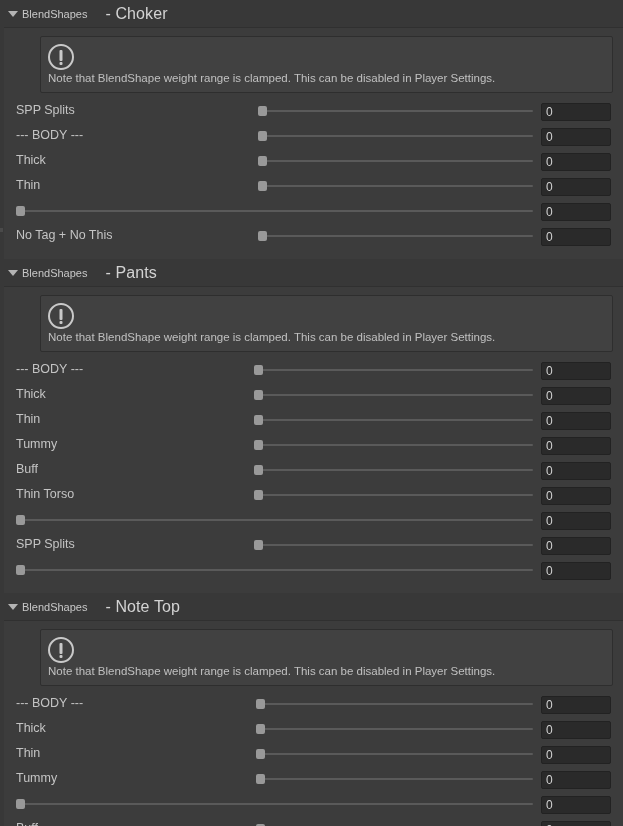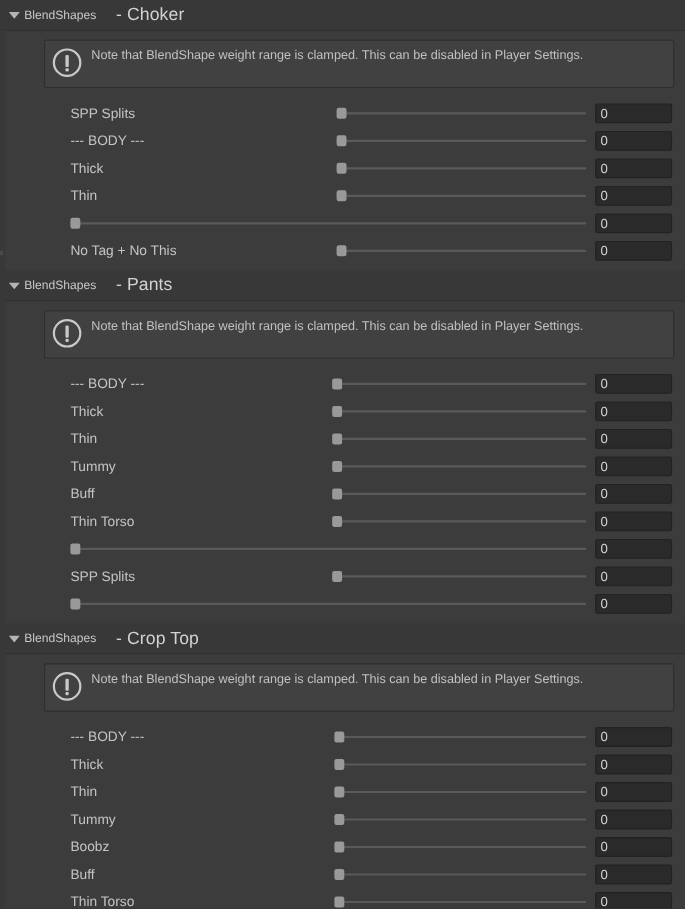--- a/index.html
+++ b/index.html
@@ -71,20 +71,21 @@
   
   .helpbox {
     display: flex;
     align-items: flex-start;
     margin: 8px 10px 10px 40px;
     padding: 6px 8px 6px 7px;
     background: #414141;
     border: 1px solid #2e2e2e;
     border-radius: 2px;
     min-height: 44px;
+    flex-direction: column;
   }
   .help-icon {
     flex: 0 0 auto;
     width: 26px;
     height: 26px;
     border-radius: 50%;
     border: 2px solid #c9c9c9;
     position: relative;
     margin-right: 9px;
     margin-top: 1px;
@@ -115,24 +116,23 @@
     font-size: 11.5px;
     line-height: 15px;
     color: #c0c0c0;
     max-width: 500px;
     padding-top: 1px;
   }
 
   
   .row {
     display: flex;
-    align-items: center;
+    align-items: flex-start;
     height: 25px;
     padding-left: 16px;
-    margin-left: 48px;
   }
   .row-label {
     width: 228px;
     flex: 0 0 auto;
     font-size: 12.5px;
     color: #c4c4c4;
     white-space: nowrap;
     overflow: hidden;
   }
   .slider {
@@ -355,21 +355,21 @@
           </span>
         <span class="numfield">0</span>
       </div>
     </div>
   </div>
 
   <div class="group g2">
     <div class="section-header">
       <span class="foldout"></span>
       <span class="comp-title">BlendShapes</span>
-      <span class="comp-sub">- Crop Top</span>
+      <span class="comp-sub">- Note Top</span>
     </div>
     <div class="panel">
       <div class="helpbox">
         <span class="help-icon"></span>
         <span class="help-text">Note that BlendShape weight range is clamped. This can be disabled in Player Settings.</span>
       </div>
 
       <div class="row">
         <span class="row-label">--- BODY ---</span>
         <span class="slider">
@@ -396,21 +396,20 @@
       </div>
       <div class="row">
         <span class="row-label">Tummy</span>
         <span class="slider">
             <span class="track"></span>
             <span class="thumb"></span>
           </span>
         <span class="numfield">0</span>
       </div>
       <div class="row">
-        <span class="row-label">Boobz</span>
         <span class="slider">
             <span class="track"></span>
             <span class="thumb"></span>
           </span>
         <span class="numfield">0</span>
       </div>
       <div class="row">
         <span class="row-label">Buff</span>
         <span class="slider">
             <span class="track"></span>

